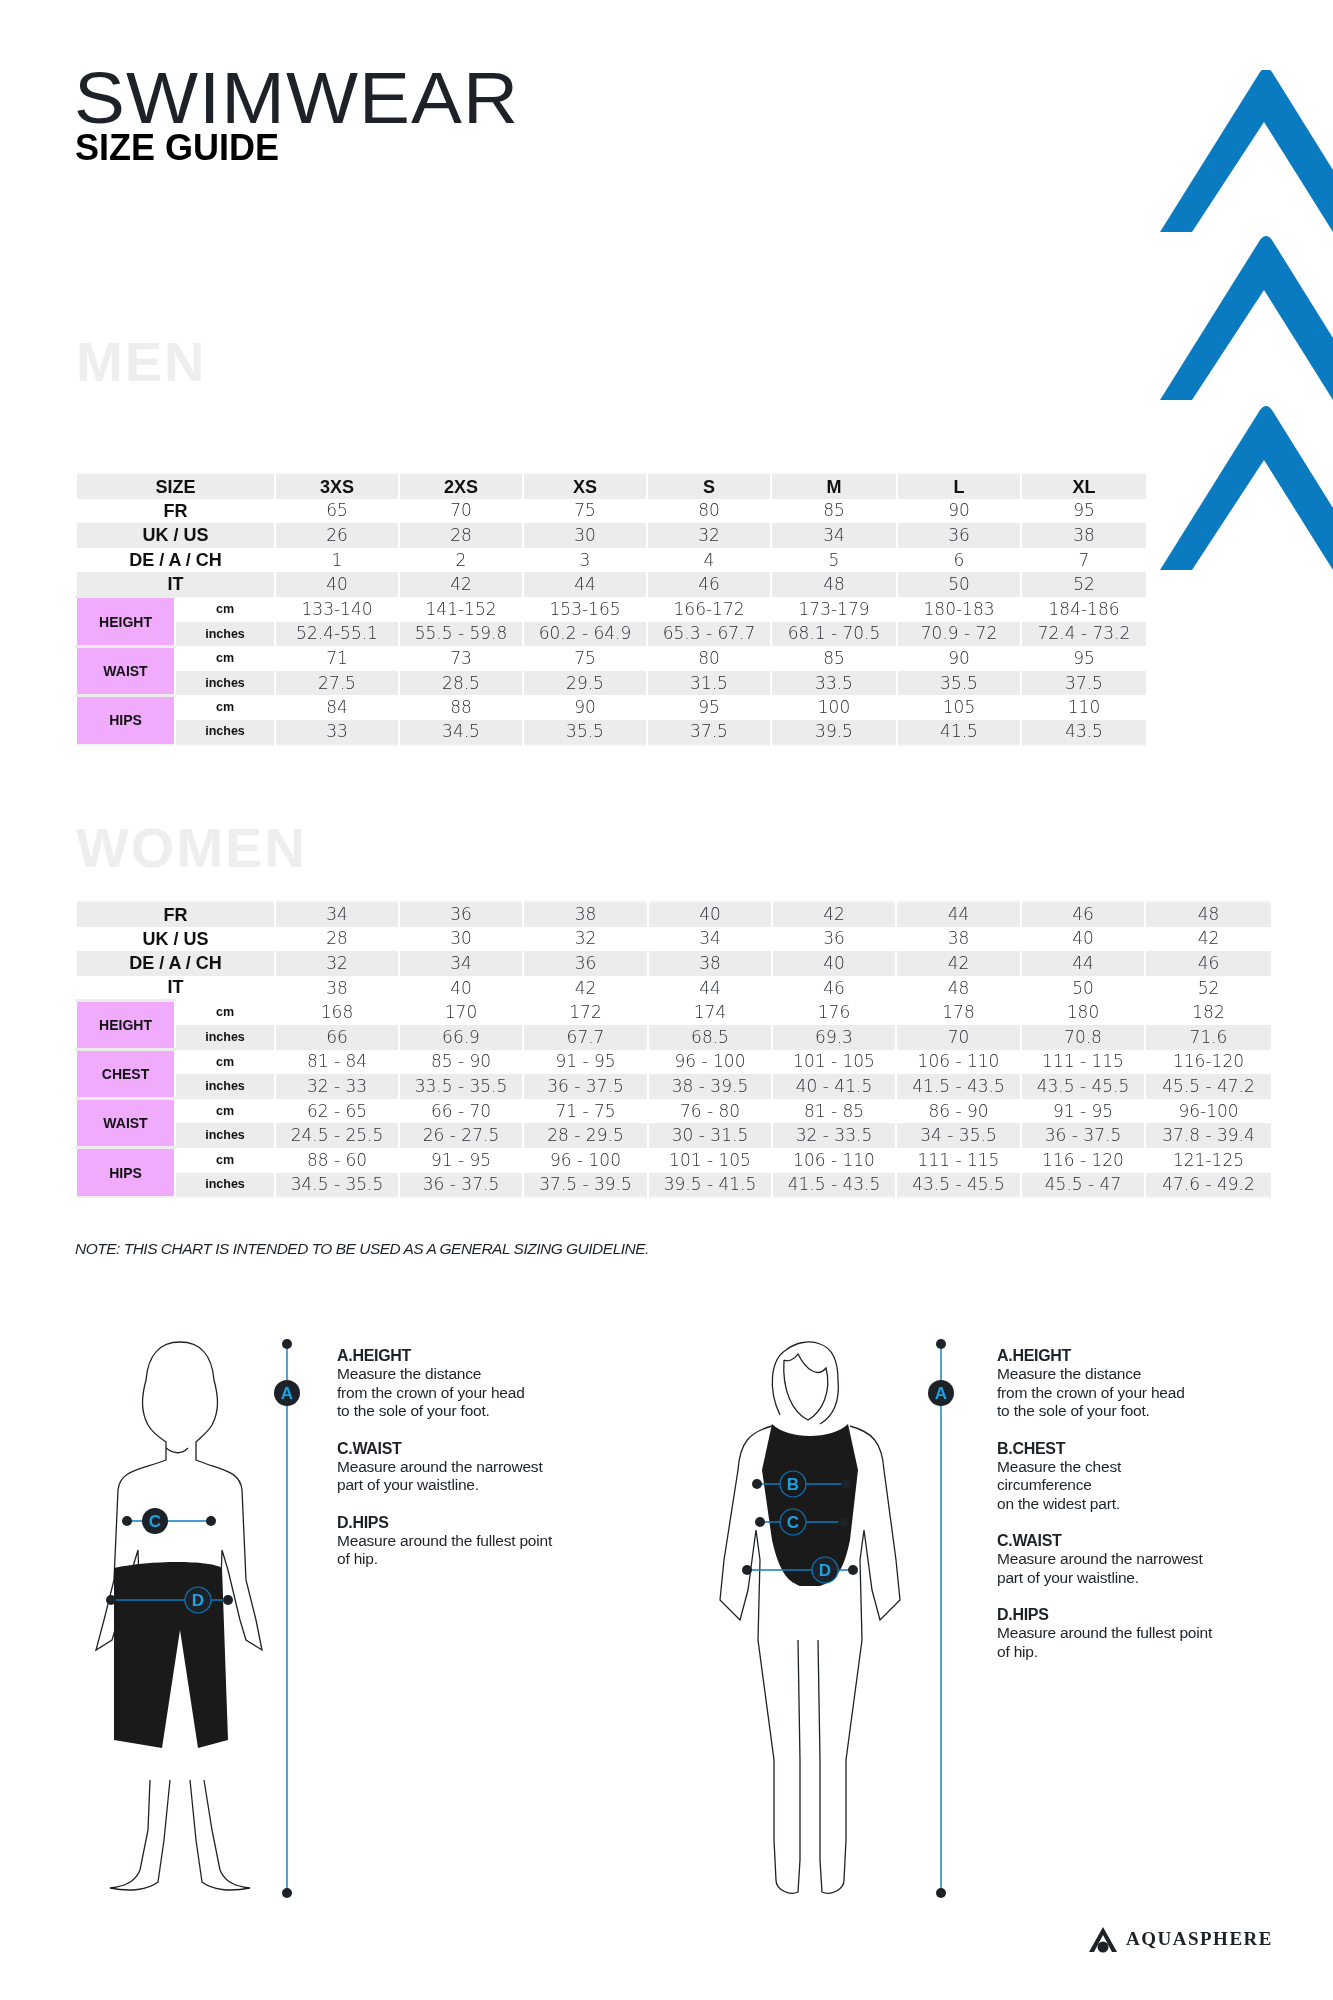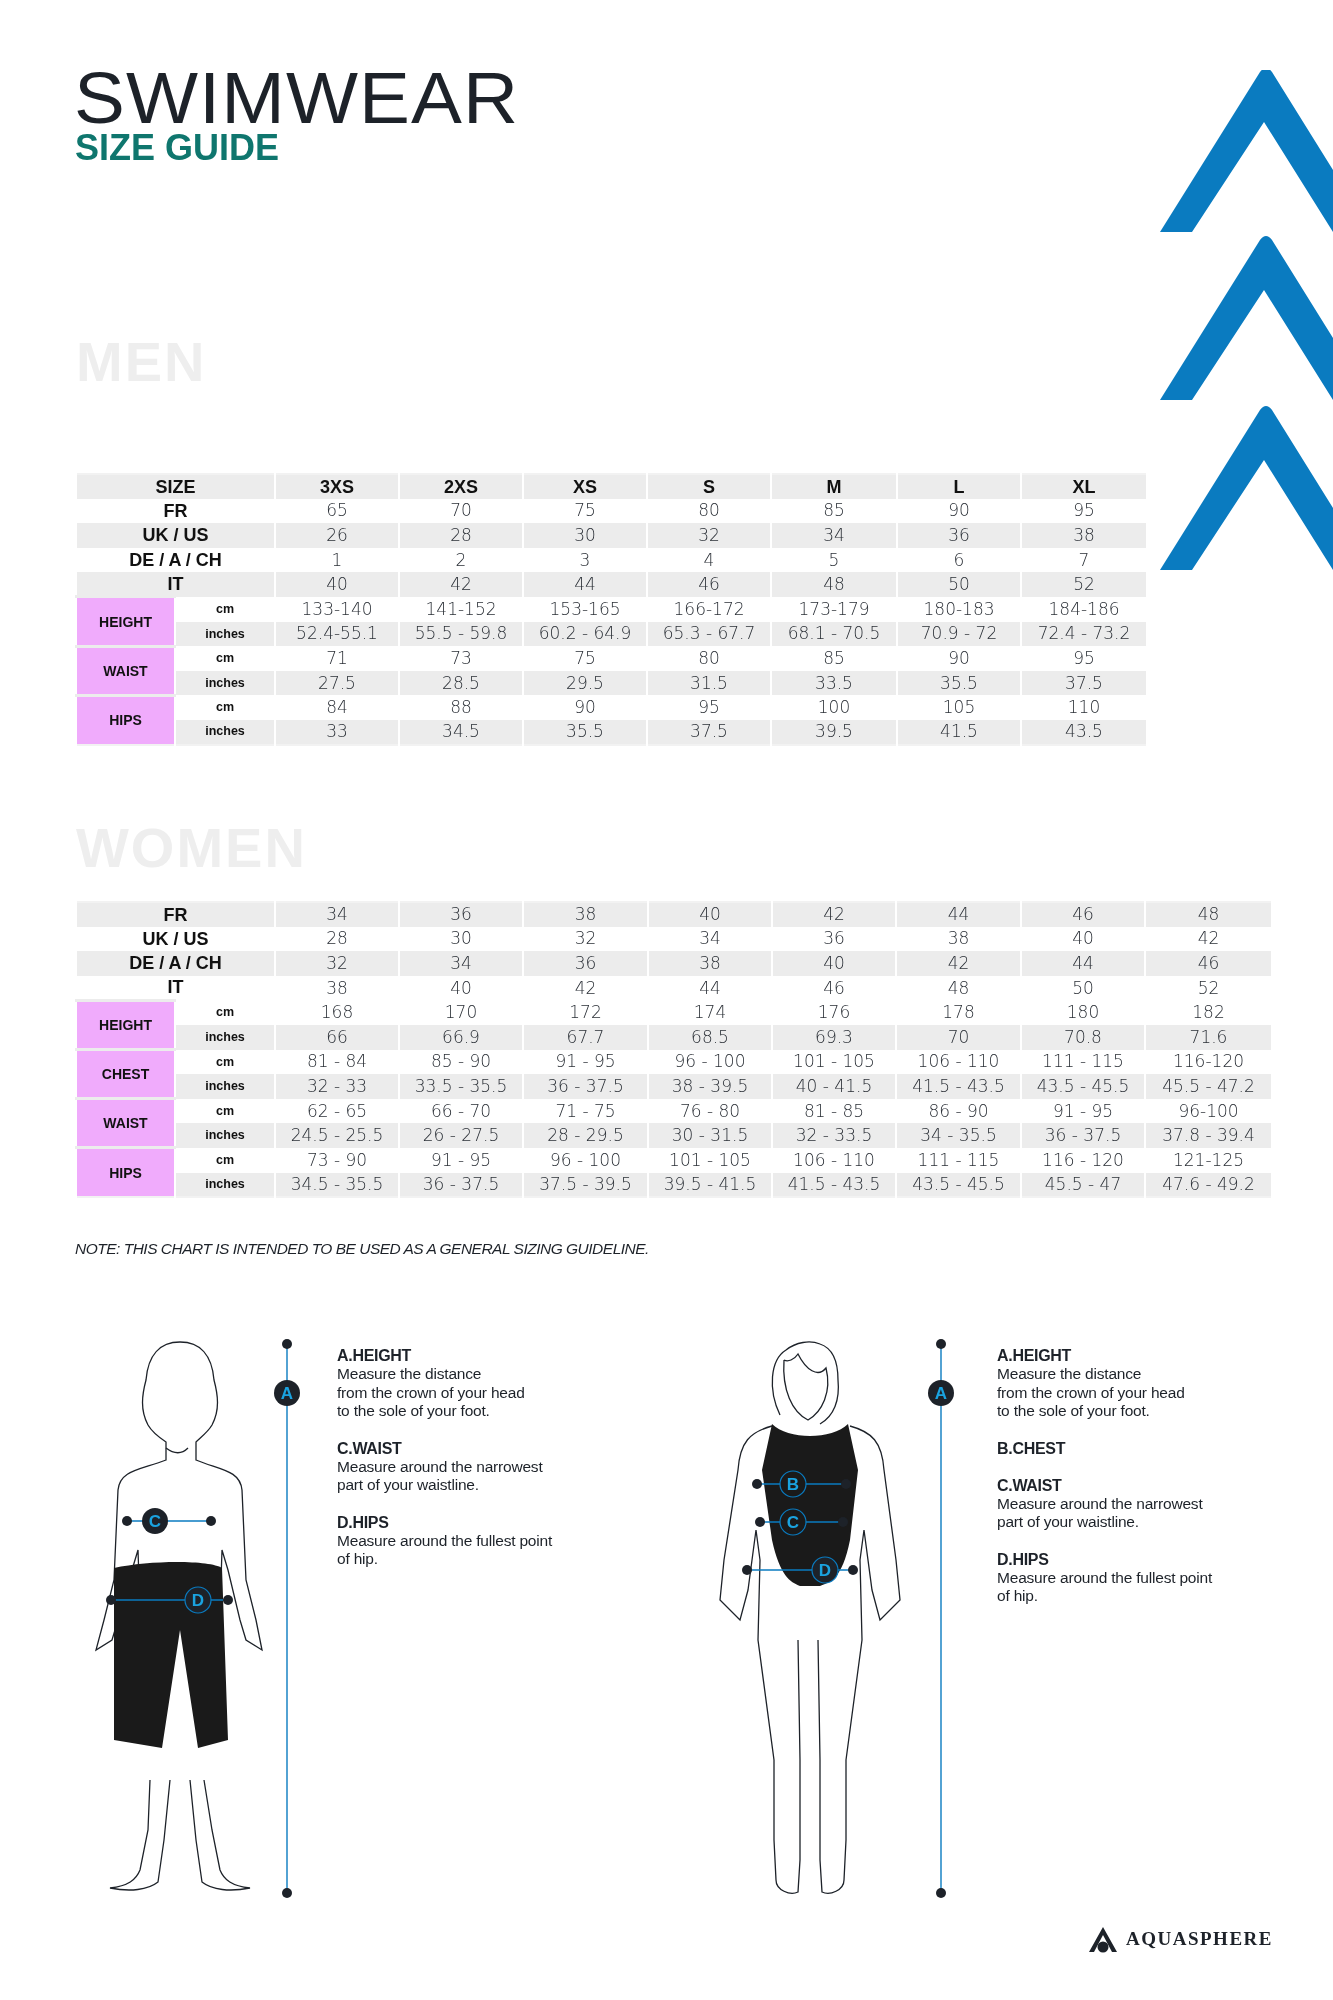--- a/index.html
+++ b/index.html
@@ -1,20 +1,20 @@
 <!DOCTYPE html>
 <html><head>
 <meta charset="utf-8">
 <style>
   * { box-sizing: border-box; margin: 0; padding: 0; }
   html, body { width: 1333px; height: 2000px; background: #ffffff; overflow: hidden; }
   body { position: relative; font-family: "Liberation Sans", sans-serif; color: #1d2229; }
 
   .title-main { position: absolute; left: 74px; top: 62px; font-size: 72px; font-weight: 400; letter-spacing: 1px; line-height: 1; color: #1d2229; font-family: "Liberation Sans", sans-serif; transform: scaleX(1.06); transform-origin: left; }
-  .title-sub { position: absolute; left: 75px; top: 130px; font-size: 36px; font-weight: 700; color: #0f766e; letter-spacing: 0px; line-height: 1; font-family: "Liberation Sans", sans-serif; }
+  .title-sub { position: absolute; left: 75px; top: 130px; font-size: 36px; font-weight: 700; color: #000000; letter-spacing: 0px; line-height: 1; font-family: "Liberation Sans", sans-serif; }
 
   .chevrons { position: absolute; left: 1160px; top: 70px; width: 173px; height: 600px; }
 
   .section-title { position: absolute; left: 76px; font-size: 56px; font-weight: 700; color: #eeeeee; letter-spacing: 2px; line-height: 1; font-family: "Liberation Sans", sans-serif; }
 
   table.size { position: absolute; border-collapse: collapse; table-layout: fixed; font-family: "DejaVu Sans", sans-serif; }
   table.size td { height: 24.6px; padding: 0; text-align: center; vertical-align: middle; border-left: 2px solid #ffffff; border-right: 2px solid #ffffff; font-size: 17px; color: #2a2f36; font-weight: 300; white-space: nowrap; line-height: 1; }
   table.size tr.shade td.v, table.size tr.shade td.lab, table.size tr.shade td.unit { background: #ececec; }
   table.size tr.plain td.v, table.size tr.plain td.lab, table.size tr.plain td.unit { background: #ffffff; }
   table.size td.lab { font-family: "Liberation Sans", sans-serif; font-weight: 700; font-size: 18px; color: #111; }
@@ -304,21 +304,21 @@
         <td class="v">28 - 29.5</td>
         <td class="v">30 - 31.5</td>
         <td class="v">32 - 33.5</td>
         <td class="v">34 - 35.5</td>
         <td class="v">36 - 37.5</td>
         <td class="v">37.8 - 39.4</td>
       </tr>
       <tr class="plain">
         <td class="grp" rowspan="2">HIPS</td>
         <td class="unit">cm</td>
-        <td class="v">73 - 90</td>
+        <td class="v">88 - 60</td>
         <td class="v">91 - 95</td>
         <td class="v">96 - 100</td>
         <td class="v">101 - 105</td>
         <td class="v">106 - 110</td>
         <td class="v">111 - 115</td>
         <td class="v">116 - 120</td>
         <td class="v">121-125</td>
       </tr>
       <tr class="shade">
         <td class="unit">inches</td>
@@ -439,20 +439,23 @@
 
 <div class="desc" id="women-desc" style="left:997px; top:1347px;">
     <div class="item">
       <div class="head">A.HEIGHT</div>
       <div class="body">Measure the distance
 from the crown of your head
 to the sole of your foot.</div>
     </div>
     <div class="item">
       <div class="head">B.CHEST</div>
+      <div class="body">Measure the chest
+circumference
+on the widest part.</div>
     </div>
     <div class="item">
       <div class="head">C.WAIST</div>
       <div class="body">Measure around the narrowest
 part of your waistline.</div>
     </div>
     <div class="item">
       <div class="head">D.HIPS</div>
       <div class="body">Measure around the fullest point
 of hip.</div>

